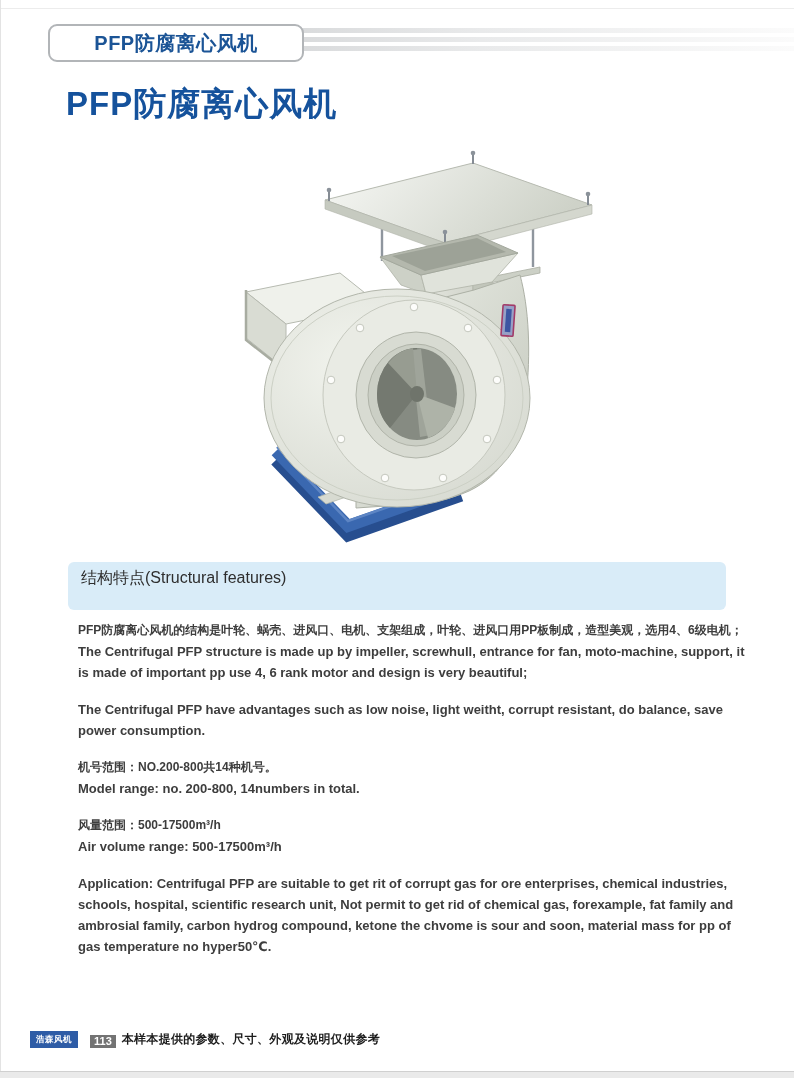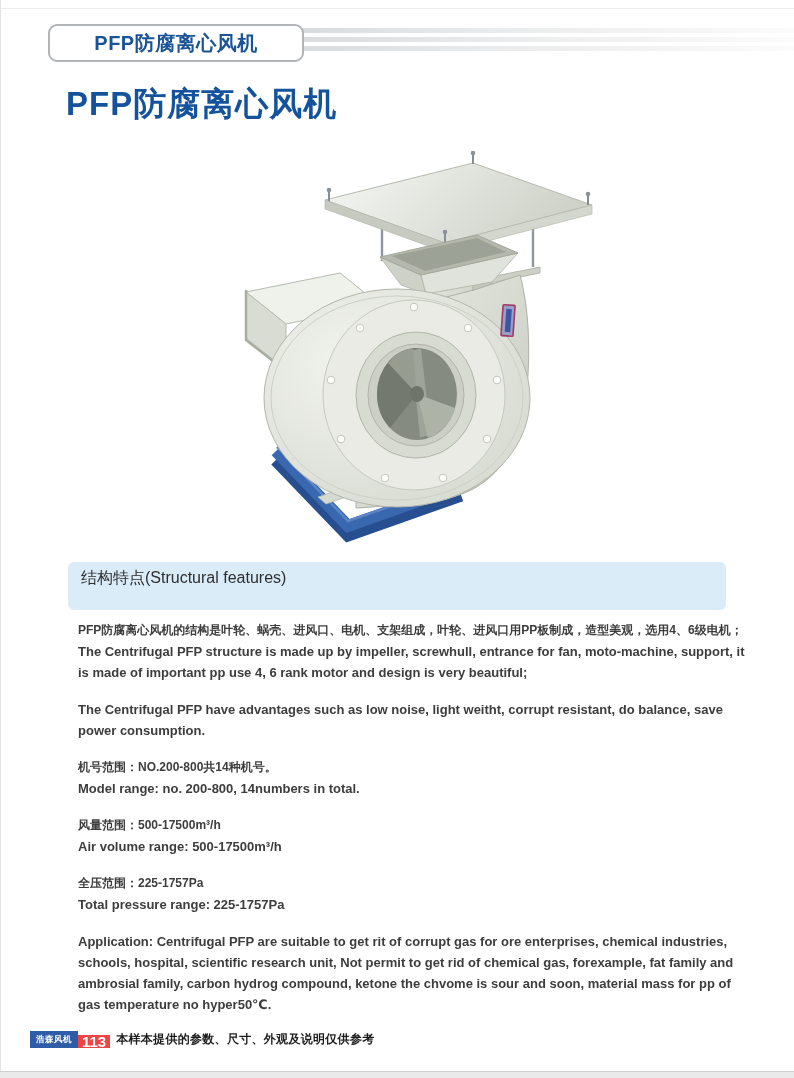--- a/index.html
+++ b/index.html
@@ -25,21 +25,21 @@
   .section-bar{position:absolute;left:68px;top:562px;width:658px;height:48px;background:#d9ecf8;border-radius:6px;}
   .section-bar span{display:block;padding-left:13px;line-height:31px;font-size:16px;color:#2e2e2e;}
 
   .content{position:absolute;left:78px;top:604px;width:670px;}
   .para{margin:16px 0 10px 0;font-weight:bold;}
   .zh{font-size:12px;line-height:21px;color:#3d3d3d;}
   .en{font-size:13px;line-height:21px;color:#3d3d3d;}
 
   .footer{position:absolute;left:30px;top:1031px;display:flex;align-items:flex-end;}
   .brand{background:#2e5ca6;color:#fff;font-size:8.5px;font-weight:bold;padding:2.5px 6px;letter-spacing:.5px;}
-  .pnum{background:#ef4444;color:#fff;font-size:15px;font-weight:bold;padding:0 4px;line-height:13.5px;margin-left:0;}
+  .pnum{background:#737373;color:#fff;font-size:11px;font-weight:bold;padding:0 4px;line-height:13.5px;margin-left:12px;}
   .note{font-size:12px;font-weight:bold;color:#1c1c1c;margin-left:6px;letter-spacing:.3px;}
 </style>
 </head>
 <body>
 
 <div class="page">
   <div class="hairline-top"></div>
   <div class="edge-left"></div>
 
   <div class="stripe s1"></div>
@@ -173,24 +173,20 @@
     </div>
     <div class="para">
       <div class="zh">机号范围：NO.200-800共14种机号。</div>
       <div class="en">Model range: no. 200-800, 14numbers in total.</div>
     </div>
     <div class="para">
       <div class="zh">风量范围：500-17500m³/h</div>
       <div class="en">Air volume range: 500-17500m³/h</div>
     </div>
     <div class="para">
-      <div class="zh">全压范围：225-1757Pa</div>
-      <div class="en">Total pressure range: 225-1757Pa</div>
-    </div>
-    <div class="para">
       <div class="en">Application: Centrifugal PFP are suitable to get rit of corrupt gas for ore enterprises, chemical industries, schools, hospital, scientific research unit, Not permit to get rid of chemical gas, forexample, fat family and ambrosial family, carbon hydrog compound, ketone the chvome is sour and soon, material mass for pp of gas temperature no hyper50℃.</div>
     </div>
   </div>
 
   <div class="footer">
     <span class="brand">浩森风机</span>
     <span class="pnum">113</span>
     <span class="note">本样本提供的参数、尺寸、外观及说明仅供参考</span>
   </div>
 

